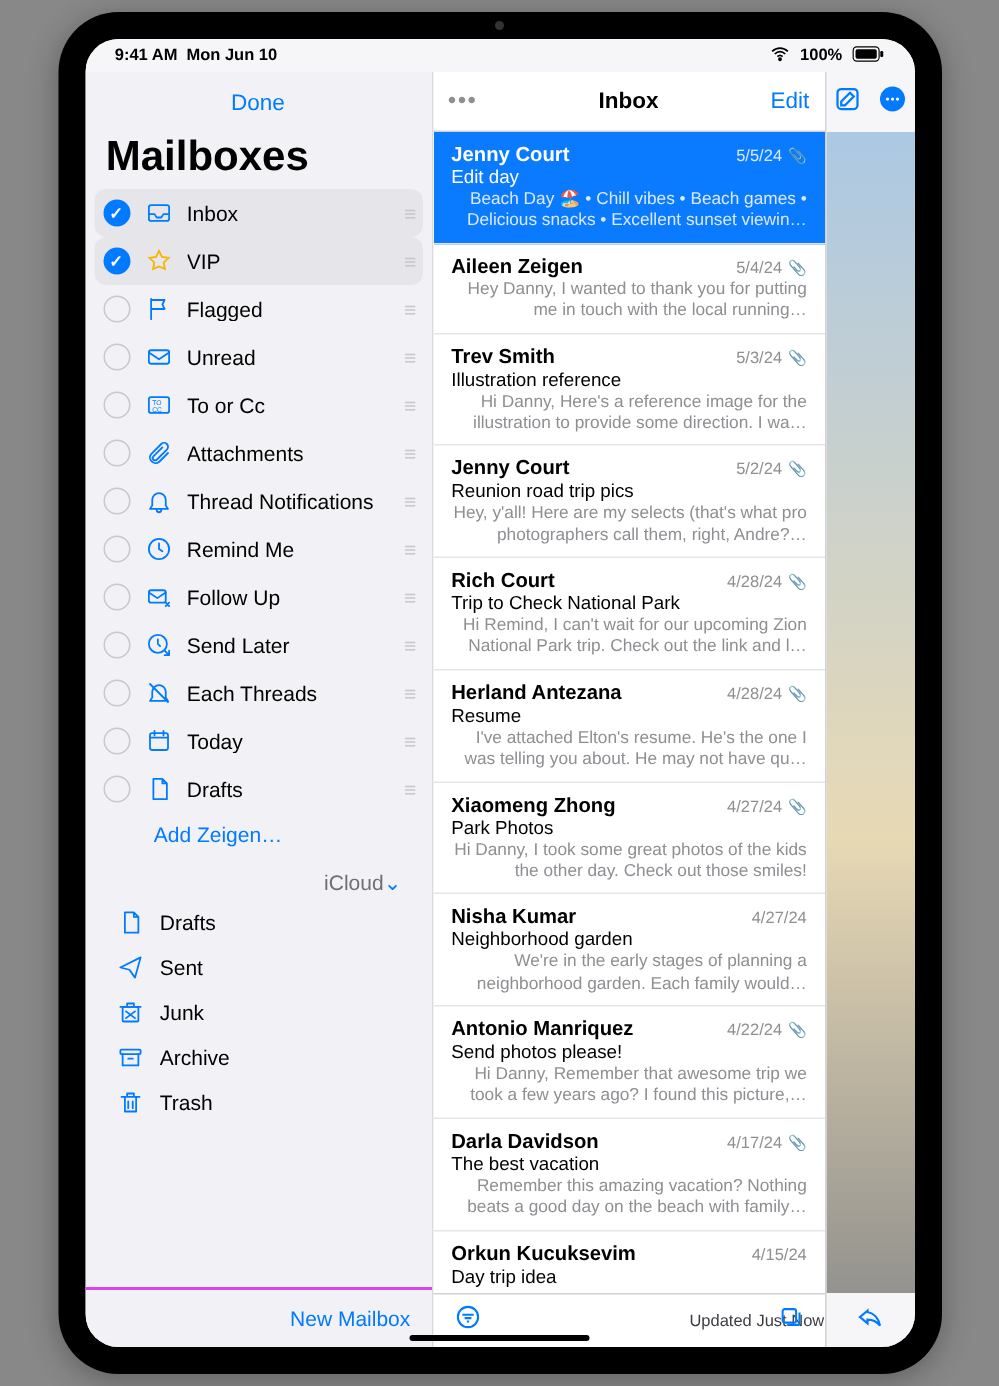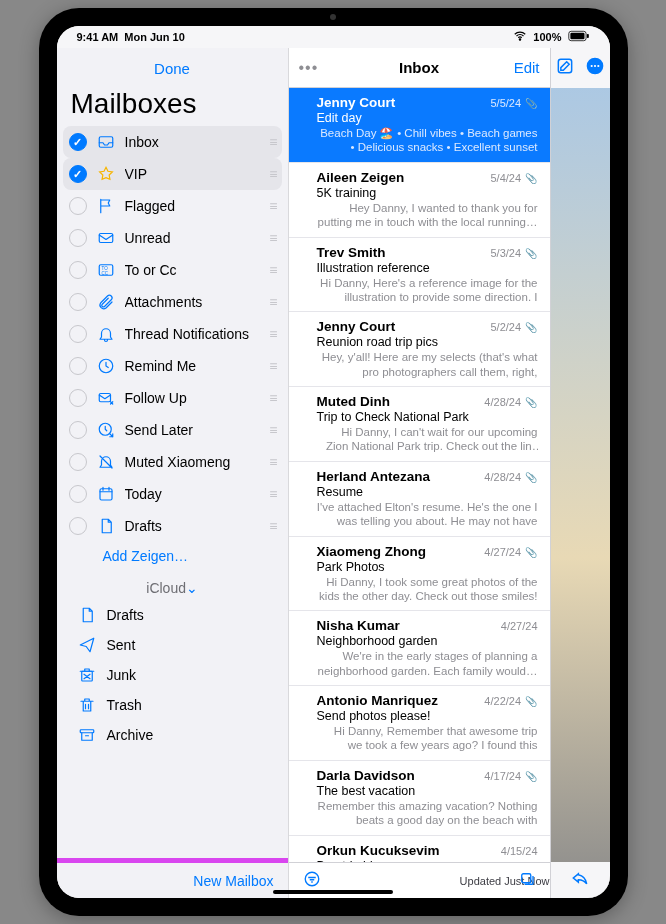--- a/index.html
+++ b/index.html
@@ -62,21 +62,21 @@
     align-items:center;
     justify-content:center;
     padding: 0 14px;
   }
   .sidebar-header .done {
     color:#007aff;
     font-size:15px;
   }
   .sidebar-title {
     font-size: 28px;
-    font-weight: 400;
+    font-weight: 700;
     padding: 0 14px 6px;
   }
   .mailbox-list {
     flex:1;
     overflow-y:auto;
     padding: 0 6px;
   }
   .mb-item {
     display:flex;
     align-items:center;
@@ -95,34 +95,34 @@
     flex-shrink:0;
   }
   .mb-check.checked { background:#007aff; border-color:#007aff; }
   .mb-check.checked::after { content:"✓"; color:#fff; font-size:11px; font-weight:700;}
   .mb-icon { width:22px; display:flex; justify-content:center; color:#007aff; flex-shrink:0;}
   .mb-icon svg { width:18px; height:18px; }
   .mb-label { flex:1; white-space:nowrap; overflow:hidden; text-overflow:ellipsis;}
   .mb-handle { color:#c7c7cc; font-size:14px; letter-spacing:-2px; flex-shrink:0;}
   .add-mailbox { color:#007aff; font-size:14px; padding: 6px 14px 10px 40px; }
   .section-header {
-    display:flex; align-items:center; justify-content:center;
+    display:flex; align-items:center; justify-content:flex-end;
     padding: 6px 14px 4px;
     font-size:14px; color:#6e6e73;
   }
   .section-header .chev { color:#007aff; }
   .acct-item {
     display:flex; align-items:center; gap:10px;
     height:30px; padding:0 14px;
     font-size:14px; color:#000;
   }
   .acct-item .mb-icon{width:20px;}
   .sidebar-footer {
     height:40px; display:flex; align-items:center; justify-content:flex-end;
-    padding:0 14px; border-top:5px solid #d946ef;
+    padding:0 14px; border-top:2px solid #d946ef;
   }
   .sidebar-footer .new-mb { color:#007aff; font-size:14px; }
   
   .msglist {
     flex:1;
     background:#fff;
     display:flex;
     flex-direction:column;
     min-width:0;
     position:relative;
@@ -140,21 +140,21 @@
     position:absolute; left:0; right:0; text-align:center;
     font-size:15px; font-weight:600;
   }
   .msglist-header .edit {
     margin-left:auto; color:#007aff; font-size:15px;
   }
   .messages {
     flex:1; overflow-y:auto;
   }
   .msg {
-    padding: 7px 12px 7px 28px;
+    padding: 7px 12px 7px 12px;
     border-bottom:0.5px solid #e5e5ea;
   }
   .msg.selected { background:#0a7aff; color:#fff; }
   .msg .row1 { display:flex; justify-content:space-between; align-items:baseline;}
   .msg .sender { font-size:13.5px; font-weight:600; }
   .msg .date { font-size:11px; color:#8e8e93; }
   .msg.selected .date { color:#dce9ff;margin-left:25px;}
   .msg .subject { font-size:12.5px; margin-top:1px;}
   .msg .preview { font-size:11.5px; color:#8e8e93; margin-top:1px;
     display:-webkit-box; -webkit-line-clamp:2; -webkit-box-orient:vertical;
@@ -346,21 +346,21 @@
     <span class="mb-label">Send Later</span>
     <span class="mb-handle">≡</span>
             </div>
             <div class="mb-item">
     <span class="mb-check "></span>
     <span class="mb-icon">
                 <svg viewBox="0 0 24 24" width="18" height="18" fill="none" stroke="#007aff" stroke-width="1.6" stroke-linecap="round" stroke-linejoin="round">
                   <path d="M6 16V11a6 6 0 0112 0v5l2 3H4l2-3zM4 4l16 16"></path>
                 </svg>
               </span>
-    <span class="mb-label">Muted Xiaomeng</span>
+    <span class="mb-label">Each Threads</span>
     <span class="mb-handle">≡</span>
             </div>
             <div class="mb-item">
     <span class="mb-check "></span>
     <span class="mb-icon">
                 <svg viewBox="0 0 24 24" width="18" height="18" fill="none" stroke="#007aff" stroke-width="1.6" stroke-linecap="round" stroke-linejoin="round">
                   <rect x="4" y="5" width="16" height="15" rx="2"></rect>
                   <path d="M4 9h16M8 3v4M16 3v4"></path>
                 </svg>
               </span>
@@ -403,33 +403,33 @@
                 <svg viewBox="0 0 24 24" width="18" height="18" fill="none" stroke="#007aff" stroke-width="1.6" stroke-linecap="round" stroke-linejoin="round">
                   <rect x="5" y="7" width="14" height="13" rx="1"></rect>
                   <path d="M3 7h18M9 7V4h6v3M8 11l8 6M16 11l-8 6"></path>
                 </svg>
               </span>
               <span>Junk</span>
             </div>
             <div class="acct-item">
               <span class="mb-icon">
                 <svg viewBox="0 0 24 24" width="18" height="18" fill="none" stroke="#007aff" stroke-width="1.6" stroke-linecap="round" stroke-linejoin="round">
-                  <path d="M4 7h16M7 7v13h10V7M9 7V4h6v3M10 11v6M14 11v6"></path>
-                </svg>
-              </span>
-              <span>Trash</span>
+                  <rect x="3" y="5" width="18" height="4" rx="1"></rect>
+                  <path d="M5 9v10h14V9M10 13h4"></path>
+                </svg>
+              </span>
+              <span>Archive</span>
             </div>
             <div class="acct-item">
               <span class="mb-icon">
                 <svg viewBox="0 0 24 24" width="18" height="18" fill="none" stroke="#007aff" stroke-width="1.6" stroke-linecap="round" stroke-linejoin="round">
-                  <rect x="3" y="5" width="18" height="4" rx="1"></rect>
-                  <path d="M5 9v10h14V9M10 13h4"></path>
-                </svg>
-              </span>
-              <span>Archive</span>
+                  <path d="M4 7h16M7 7v13h10V7M9 7V4h6v3M10 11v6M14 11v6"></path>
+                </svg>
+              </span>
+              <span>Trash</span>
             </div>
           </div>
         <div class="sidebar-footer">
           <span class="new-mb">New Mailbox</span>
         </div>
       </div>
 
       <div class="msglist">
         <div class="msglist-header">
           <span class="dots">•••</span>
@@ -443,46 +443,45 @@
       <span class="date">5/5/24<span class="attach">📎</span></span>
     </div>
     <div class="subject">Edit day</div>
     <div class="preview">Beach Day 🏖️ • Chill vibes • Beach games • Delicious snacks • Excellent sunset viewin…</div>
             </div>
             <div class="msg">
     <div class="row1">
       <span class="sender">Aileen Zeigen</span>
       <span class="date">5/4/24<span class="attach">📎</span></span>
     </div>
-    <div class="subject">5K training</div>
     <div class="preview">Hey Danny, I wanted to thank you for putting me in touch with the local running…</div>
             </div>
             <div class="msg">
     <div class="row1">
       <span class="sender">Trev Smith</span>
       <span class="date">5/3/24<span class="attach">📎</span></span>
     </div>
     <div class="subject">Illustration reference</div>
     <div class="preview">Hi Danny, Here's a reference image for the illustration to provide some direction. I wa…</div>
             </div>
             <div class="msg">
     <div class="row1">
       <span class="sender">Jenny Court</span>
       <span class="date">5/2/24<span class="attach">📎</span></span>
     </div>
     <div class="subject">Reunion road trip pics</div>
     <div class="preview">Hey, y'all! Here are my selects (that's what pro photographers call them, right, Andre?…</div>
             </div>
             <div class="msg">
     <div class="row1">
-      <span class="sender">Muted Dinh</span>
+      <span class="sender">Rich Court</span>
       <span class="date">4/28/24<span class="attach">📎</span></span>
     </div>
     <div class="subject">Trip to Check National Park</div>
-    <div class="preview">Hi Danny, I can't wait for our upcoming Zion National Park trip. Check out the link and l…</div>
+    <div class="preview">Hi Remind, I can't wait for our upcoming Zion National Park trip. Check out the link and l…</div>
             </div>
             <div class="msg">
     <div class="row1">
       <span class="sender">Herland Antezana</span>
       <span class="date">4/28/24<span class="attach">📎</span></span>
     </div>
     <div class="subject">Resume</div>
     <div class="preview">I've attached Elton's resume. He's the one I was telling you about. He may not have qu…</div>
             </div>
             <div class="msg">

